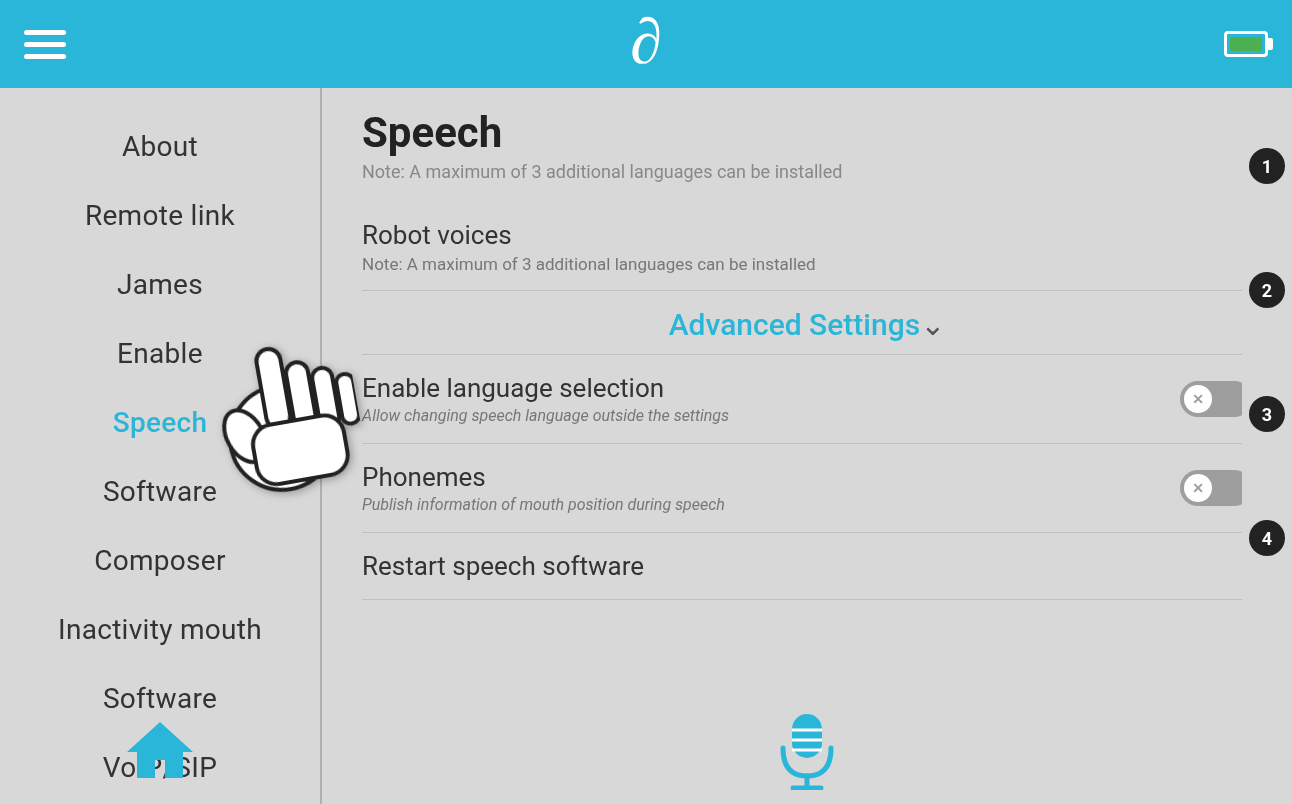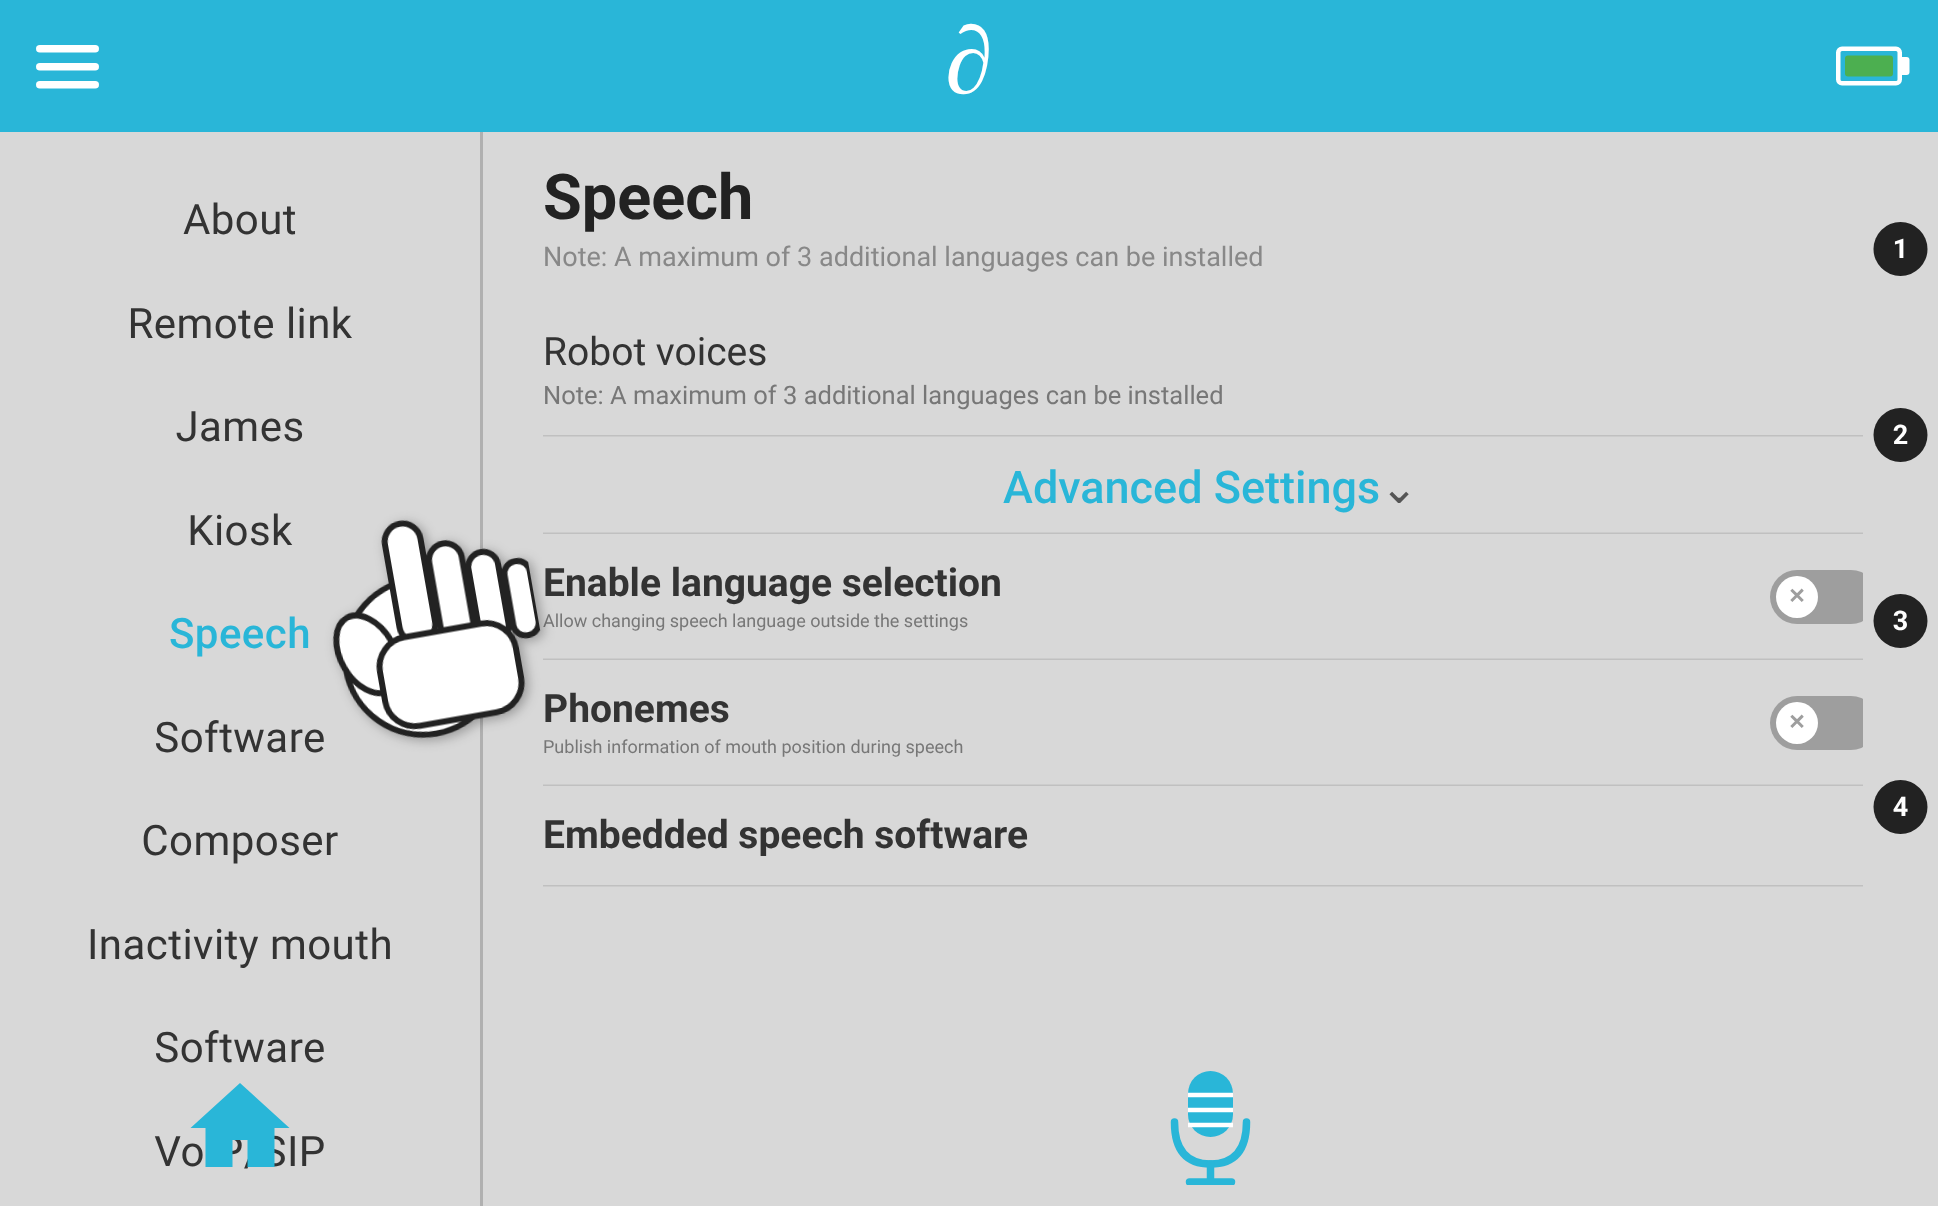--- a/index.html
+++ b/index.html
@@ -149,26 +149,27 @@
     }
     .setting-row:last-child {
       border-bottom: none;
     }
     .setting-info {
       flex: 1;
     }
     .setting-title {
       font-size: 26px;
       color: #333;
-      font-weight: 700;
+      font-weight: 400;
     }
     .setting-desc {
-      font-size: 12px;
+      font-size: 16px;
       color: #777;
       margin-top: 3px;
+      font-style: italic;
     }
     .setting-action {
       display: flex;
       align-items: center;
     }
 
     
     .advanced-header {
       display: flex;
       align-items: center;
@@ -268,21 +269,21 @@
     </div>
   </div>
 </div>
 
 <div class="main">
 
   <div class="sidebar">
     <div class="sidebar-item">About</div>
     <div class="sidebar-item">Remote link</div>
     <div class="sidebar-item">James</div>
-    <div class="sidebar-item">Kiosk</div>
+    <div class="sidebar-item">Enable</div>
     <div class="sidebar-item active">Speech</div>
     <div class="sidebar-item">Software</div>
     <div class="sidebar-item">Composer</div>
     <div class="sidebar-item">Inactivity mouth</div>
     <div class="sidebar-item">Software</div>
     <div class="sidebar-item">VoIP/SIP</div>
 
     <div class="sidebar-bottom">
       <div class="home-icon">
         <svg width="70" height="62" viewBox="0 0 70 62" fill="none" xmlns="http://www.w3.org/2000/svg">
@@ -353,21 +354,21 @@
           <div class="toggle-knob">
             <span class="toggle-x">✕</span>
           </div>
         </div>
       </div>
     </div>
 
 
     <div class="setting-row">
       <div class="setting-info">
-        <div class="setting-title">Embedded speech software</div>
+        <div class="setting-title">Restart speech software</div>
       </div>
     </div>
 
     <div style="position:absolute; bottom:10px; left:50%; transform:translateX(-50%);">
       <svg width="68" height="80" viewBox="0 0 68 80" fill="none" xmlns="http://www.w3.org/2000/svg">
 
         <rect x="19" y="4" width="30" height="44" rx="15" fill="#29b6d8"></rect>
 
         <line x1="19" y1="20" x2="49" y2="20" stroke="white" stroke-width="3"></line>
         <line x1="19" y1="30" x2="49" y2="30" stroke="white" stroke-width="3"></line>

